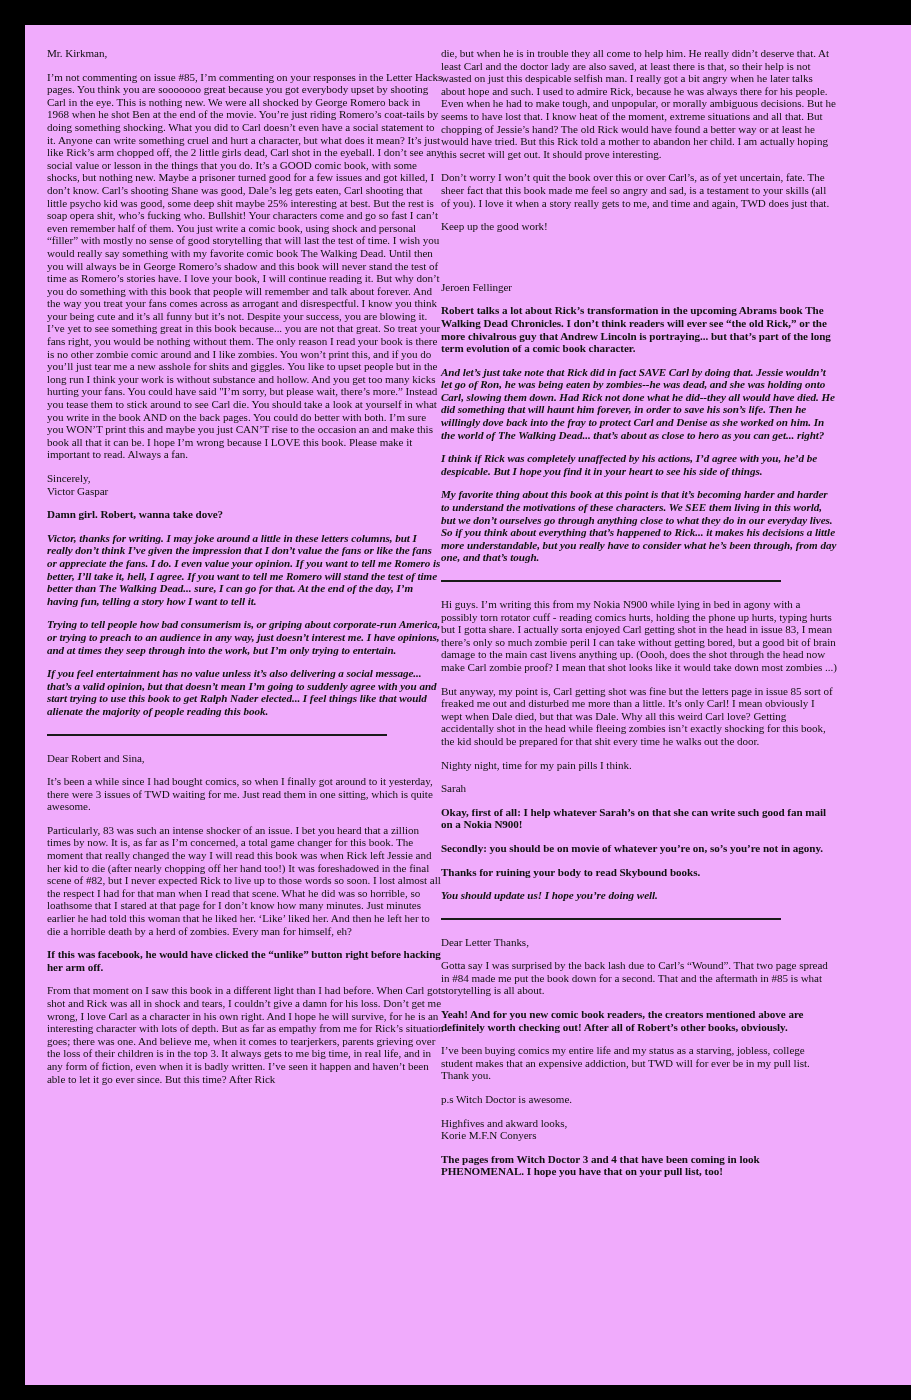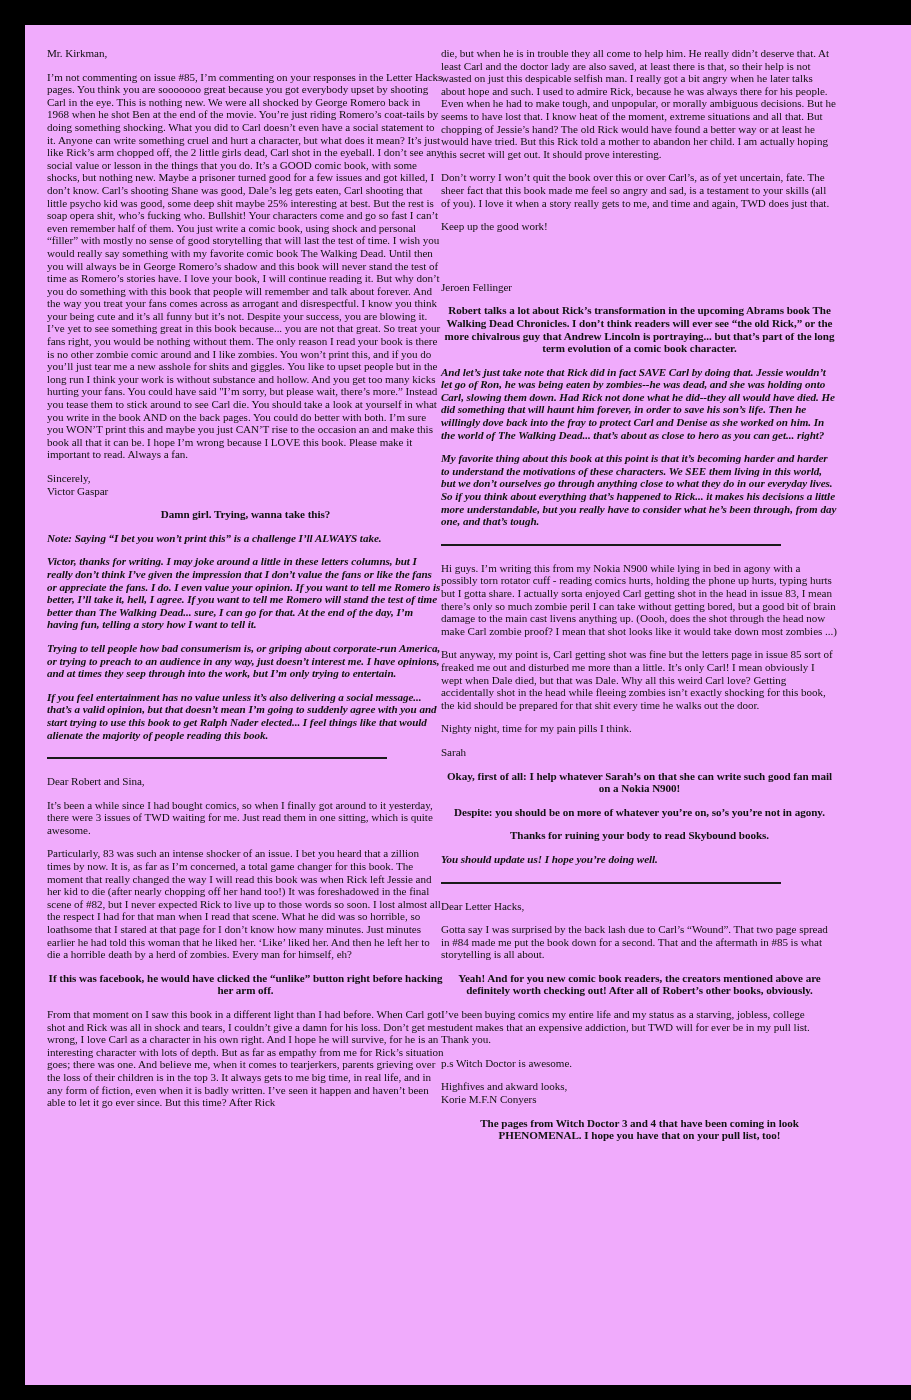--- a/index.html
+++ b/index.html
@@ -46,21 +46,20 @@
     line-height: 12.6px;
     color: #111111;
     text-align: left;
     letter-spacing: -0.05px;
   }
   p.t.sig { margin-bottom: 11px; }
 
   
   p.reply-bold {
     font-weight: bold;
-    text-align: center;
   }
   p.reply-bi {
     font-weight: bold;
     font-style: italic;
   }
 
   hr.rule {
     border: none;
     border-top: 2px solid #1a1a1a;
     margin: 16px 0 16px 0;
@@ -72,53 +71,53 @@
 
 <div class="page">
   <div class="columns">
 
     <div class="col col-left">
 
       <p class="t">Mr. Kirkman,</p>
       <p class="t">I’m not commenting on issue #85, I’m commenting on your responses in the Letter Hacks pages. You think you are sooooooo great because you got everybody upset by shooting Carl in the eye. This is nothing new. We were all shocked by George Romero back in 1968 when he shot Ben at the end of the movie. You’re just riding Romero’s coat-tails by doing something shocking. What you did to Carl doesn’t even have a social statement to it. Anyone can write something cruel and hurt a character, but what does it mean? It’s just like Rick’s arm chopped off, the 2 little girls dead, Carl shot in the eyeball. I don’t see any social value or lesson in the things that you do. It’s a GOOD comic book, with some shocks, but nothing new. Maybe a prisoner turned good for a few issues and got killed, I don’t know. Carl’s shooting Shane was good, Dale’s leg gets eaten, Carl shooting that little psycho kid was good, some deep shit maybe 25% interesting at best. But the rest is soap opera shit, who’s fucking who. Bullshit! Your characters come and go so fast I can’t even remember half of them. You just write a comic book, using shock and personal “filler” with mostly no sense of good storytelling that will last the test of time. I wish you would really say something with my favorite comic book The Walking Dead. Until then you will always be in George Romero’s shadow and this book will never stand the test of time as Romero’s stories have. I love your book, I will continue reading it. But why don’t you do something with this book that people will remember and talk about forever. And the way you treat your fans comes across as arrogant and disrespectful. I know you think your being cute and it’s all funny but it’s not. Despite your success, you are blowing it. I’ve yet to see something great in this book because... you are not that great. So treat your fans right, you would be nothing without them. The only reason I read your book is there is no other zombie comic around and I like zombies. You won’t print this, and if you do you’ll just tear me a new asshole for shits and giggles. You like to upset people but in the long run I think your work is without substance and hollow. And you get too many kicks hurting your fans. You could have said "I’m sorry, but please wait, there’s more.” Instead you tease them to stick around to see Carl die. You should take a look at yourself in what you write in the book AND on the back pages. You could do better with both. I’m sure you WON’T print this and maybe you just CAN’T rise to the occasion an and make this book all that it can be. I hope I’m wrong because I LOVE this book. Please make it important to read. Always a fan.</p>
       <p class="t sig" style="white-space: pre-line;">Sincerely,
 Victor Gaspar</p>
-      <p class="t reply-bold">Damn girl.  Trying, wanna take this?</p>
-      <p class="t reply-bi">Note: Saying “I bet you won’t print this” is a challenge I’ll ALWAYS take.</p>
+      <p class="t reply-bold">Damn girl.  Robert, wanna take dove?</p>
       <p class="t reply-bi">Victor, thanks for writing.  I may joke around a little in these letters columns, but I really don’t think I’ve given the impression that I don’t value the fans or like the fans or appreciate the fans.  I do.  I even value your opinion.  If you want to tell me Romero is better, I’ll take it, hell, I agree.  If you want to tell me Romero will stand the test of time better than The Walking Dead... sure, I can go for that.  At the end of the day, I’m having fun, telling a story how I want to tell it.</p>
       <p class="t reply-bi">Trying to tell people how bad consumerism is, or griping about corporate-run America, or trying to preach to an audience in any way, just doesn’t interest me.  I have opinions, and at times they seep through into the work, but I’m only trying to entertain.</p>
       <p class="t reply-bi">If you feel entertainment has no value unless it’s also delivering a social message... that’s a valid opinion, but that doesn’t mean I’m going to suddenly agree with you and start trying to use this book to get Ralph Nader elected... I feel things like that would alienate the majority of people reading this book.</p>
       <hr class="rule">
       <p class="t">Dear Robert and Sina,</p>
       <p class="t">It’s been a while since I had bought comics, so when I finally got around to it yesterday, there were 3 issues of TWD waiting for me. Just read them in one sitting, which is quite awesome.</p>
       <p class="t">Particularly, 83 was such an intense shocker of an issue. I bet you heard that a zillion times by now. It is, as far as I’m concerned, a total game changer for this book. The moment that really changed the way I will read this book was when Rick left Jessie and her kid to die (after nearly chopping off her hand too!) It was foreshadowed in the final scene of #82, but I never expected Rick to live up to those words so soon. I lost almost all the respect I had for that man when I read that scene. What he did was so horrible, so loathsome that I stared at that page for I don’t know how many minutes. Just minutes earlier he had told this woman that he liked her. ‘Like’ liked her.  And then he left her to die a horrible death by a herd of zombies. Every man for himself, eh?</p>
       <p class="t reply-bold">If this was facebook, he would have clicked the “unlike” button right before hacking her arm off.</p>
       <p class="t">From that moment on I saw this book in a different light than I had before. When Carl got shot and Rick was all in shock and tears, I couldn’t give a damn for his loss. Don’t get me wrong, I love Carl as a character in his own right. And I hope he will survive, for he is an interesting character with lots of depth. But as far as empathy from me for Rick’s situation goes; there was one. And believe me, when it comes to tearjerkers, parents grieving over the loss of their children is in the top 3. It always gets to me big time, in real life, and in any form of fiction, even when it is badly written. I’ve seen it happen and haven’t been able to let it go ever since. But this time? After Rick</p>
 
     </div>
 
     <div class="col col-right">
       <p class="t">die, but when he is in trouble they all come to help him. He really didn’t deserve that. At least Carl and the doctor lady are also saved, at least there is that, so their help is not wasted on just this despicable selfish man. I really got a bit angry when he later talks about hope and such. I used to admire Rick, because he was always there for his people. Even when he had to make tough, and unpopular, or morally ambiguous decisions. But he seems to have lost that. I know heat of the moment, extreme situations and all that. But chopping of Jessie’s hand? The old Rick would have found a better way or at least he would have tried. But this Rick told a mother to abandon her child. I am actually hoping this secret will get out. It should prove interesting.</p>
       <p class="t">Don’t worry I won’t quit the book over this or over Carl’s, as of yet uncertain, fate. The sheer fact that this book made me feel so angry and sad, is a testament to your skills (all of you). I love it when a story really gets to me, and time and again, TWD does just that.</p>
       <p class="t">Keep up the good work!</p>
       <p class="t sig" style="white-space: pre-line; margin-top: 48px;">Jeroen Fellinger</p>
       <p class="t reply-bold">Robert talks a lot about Rick’s transformation in the upcoming Abrams book The Walking Dead Chronicles.  I don’t think readers will ever see “the old Rick,” or the more chivalrous guy that Andrew Lincoln is portraying... but that’s part of the long term evolution of a comic book character.</p>
       <p class="t reply-bi">And let’s just take note that Rick did in fact SAVE Carl by doing that.  Jessie wouldn’t let go of Ron, he was being eaten by zombies--he was dead, and she was holding onto Carl, slowing them down.  Had Rick not done what he did--they all would have died.  He did something that will haunt him forever, in order to save his son’s life.  Then he willingly dove back into the fray to protect Carl and Denise as she worked on him.  In the world of The Walking Dead... that’s about as close to hero as you can get... right?</p>
+      <p class="t reply-bi">I think if Rick was completely unaffected by his actions, I’d agree with you, he’d be despicable.  But I hope you find it in your heart to see his side of things.</p>
       <p class="t reply-bi">My favorite thing about this book at this point is that it’s becoming harder and harder to understand the motivations of these characters.  We SEE them living in this world, but we don’t ourselves go through anything close to what they do in our everyday lives.  So if you think about everything that’s happened to Rick... it makes his decisions a little more understandable, but you really have to consider what he’s been through, from day one, and that’s tough.</p>
       <hr class="rule">
       <p class="t">Hi guys. I’m writing this from my Nokia N900 while lying in bed in agony with a possibly torn rotator cuff - reading comics hurts, holding the phone up hurts, typing hurts but I gotta share. I actually sorta enjoyed Carl getting shot in the head in issue 83, I mean there’s only so much zombie peril I can take without getting bored, but a good bit of brain damage to the main cast livens anything up. (Oooh, does the shot through the head now make Carl zombie proof? I mean that shot looks like it would take down most zombies ...)</p>
       <p class="t">But anyway, my point is, Carl getting shot was fine but the letters page in issue 85 sort of freaked me out and disturbed me more than a little. It’s only Carl! I mean obviously I wept when Dale died, but that was Dale. Why all this weird Carl love? Getting accidentally shot in the head while fleeing zombies isn’t exactly shocking for this book, the kid should be prepared for that shit every time he walks out the door.</p>
       <p class="t">Nighty night, time for my pain pills I think.</p>
       <p class="t sig">Sarah</p>
       <p class="t reply-bold">Okay, first of all: I help whatever Sarah’s on that she can write such good fan mail on a Nokia N900!</p>
-      <p class="t reply-bold">Despite: you should be on more of whatever you’re on, so’s you’re not in agony.</p>
+      <p class="t reply-bold">Secondly: you should be on movie of whatever you’re on, so’s you’re not in agony.</p>
       <p class="t reply-bold">Thanks for ruining your body to read Skybound books.</p>
       <p class="t reply-bi">You should update us!  I hope you’re doing well.</p>
       <hr class="rule">
-      <p class="t">Dear Letter Hacks,</p>
+      <p class="t">Dear Letter Thanks,</p>
       <p class="t">Gotta say I was surprised by the back lash due to Carl’s “Wound”. That two page spread in #84 made me put the book down for a second. That and the aftermath in #85 is what storytelling is all about.</p>
       <p class="t reply-bold">Yeah!  And for you new comic book readers, the creators mentioned above are definitely worth checking out!  After all of Robert’s other books, obviously.</p>
       <p class="t">I’ve been buying comics my entire life and my status as a starving, jobless, college student makes that an expensive addiction, but TWD will for ever be in my pull list. Thank you.</p>
       <p class="t">p.s  Witch Doctor is awesome.</p>
       <p class="t sig" style="white-space: pre-line;">Highfives and akward looks,
 Korie M.F.N Conyers</p>
       <p class="t reply-bold">The pages from Witch Doctor 3 and 4 that have been coming in look PHENOMENAL.  I hope you have that on your pull list, too!</p>
 
     </div>
 

